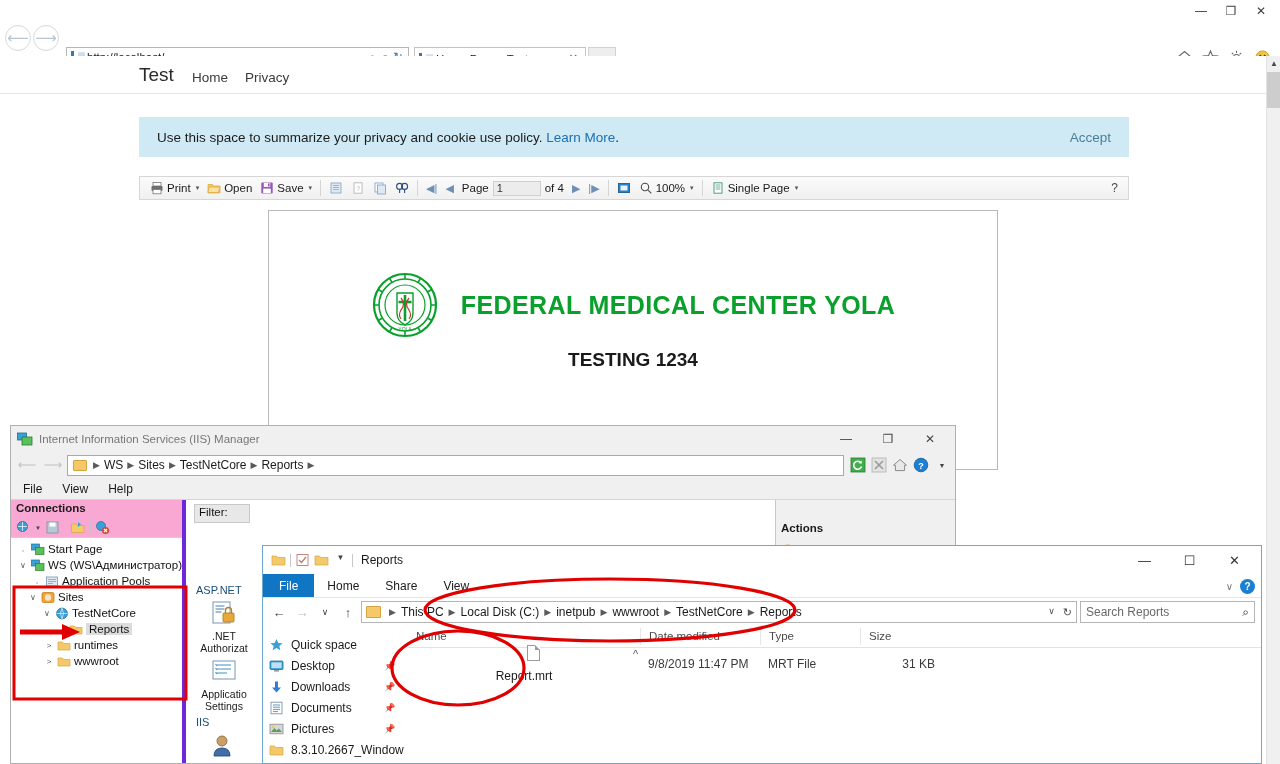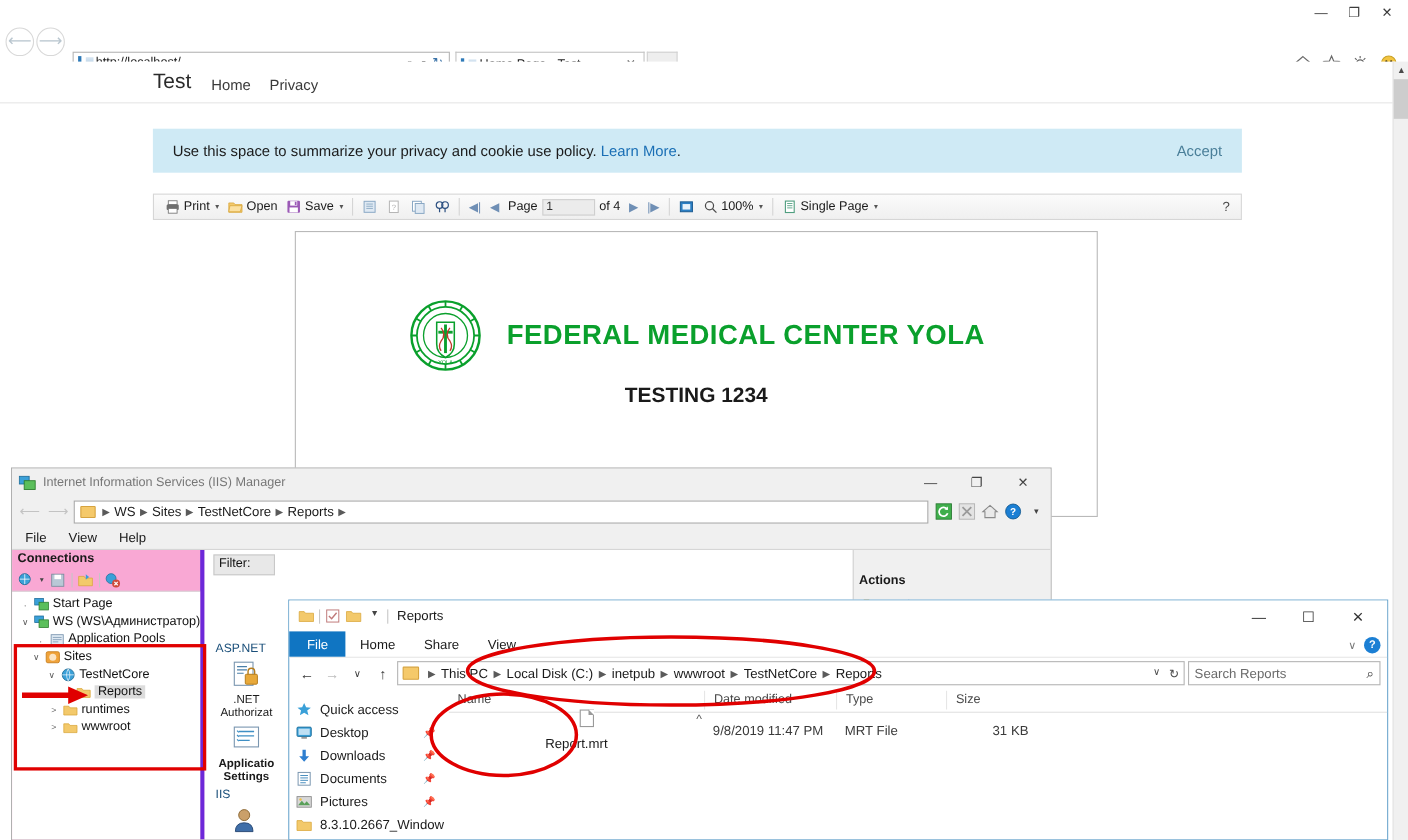--- a/index.html
+++ b/index.html
@@ -567,21 +567,21 @@
           </div>
           <div style="white-space:pre-line;">.NET
 Authorizat</div>
           <div class="feat-ico">
             <svg width="30" height="28" viewBox="0 0 30 28">
                 <rect x="4" y="3" width="22" height="18" fill="#fff" stroke="#7a96b0" stroke-width="1"></rect>
                 <path d="M8 7h14M8 11h14M8 15h10" stroke="#3f8fc4" stroke-width="1.2"></path>
                 <path d="M6.5 6.2l1.6 1.6M6.5 10.2l1.6 1.6M6.5 14.2l1.6 1.6" stroke="#3f8fc4" stroke-width="1.1"></path>
               </svg>
           </div>
-          <div style="white-space:pre-line;font-weight:bold;">Applicatio
+          <div style="white-space:pre-line;">Applicatio
 Settings</div>
           <div class="feat-cat" style="margin-top:4px;">IIS</div>
           <div class="feat-ico">
             <svg width="30" height="28" viewBox="0 0 30 28">
                 <circle cx="13" cy="9" r="5" fill="#caa06a" stroke="#8f6b38" stroke-width=".9"></circle>
                 <path d="M5 24q0-8 8-8t8 8z" fill="#3f6ea8" stroke="#2a4c77" stroke-width=".9"></path>
               </svg>
           </div>
         </div>
       </div>
@@ -682,21 +682,21 @@
     </div>
 
     <div class="exp-body">
       <div class="exp-nav">
         <div class="exp-nav-item">
           <span class="ni">
             <svg width="15" height="14" viewBox="0 0 15 14">
                 <path d="M7.5 1 L9.3 5 L13.6 5.3 L10.3 8 L11.4 12.3 L7.5 9.9 L3.6 12.3 L4.7 8 L1.4 5.3 L5.7 5 Z" fill="#3aa0d8"></path>
               </svg>
           </span>
-          <span>Quick access</span>
+          <span>Quick space</span>
         </div>
         <div class="exp-nav-item">
           <span class="ni">
             <svg width="15" height="14" viewBox="0 0 15 14">
                 <rect x="1" y="2" width="13" height="8.5" rx="1" fill="#3aa0d8" stroke="#1f6d99" stroke-width=".8"></rect>
                 <rect x="2.4" y="3.4" width="10.2" height="5.7" fill="#bfe0f4"></rect>
                 <rect x="5" y="11" width="5" height="1.6" fill="#9a9a9a"></rect>
               </svg>
           </span>
           <span>Desktop</span>

